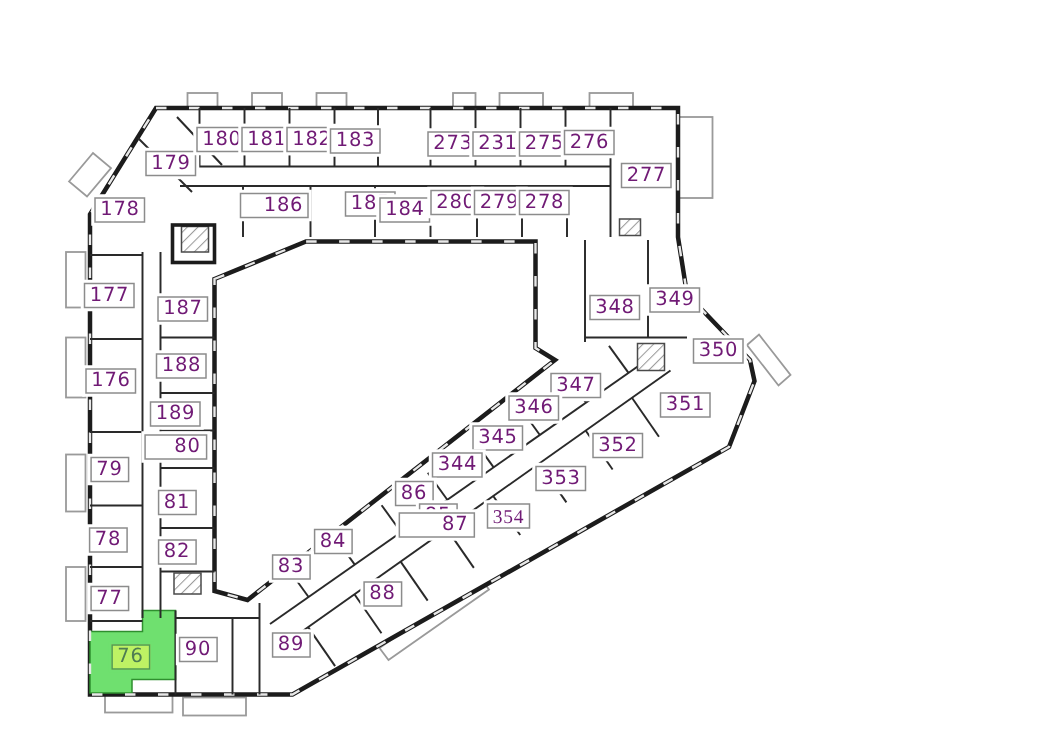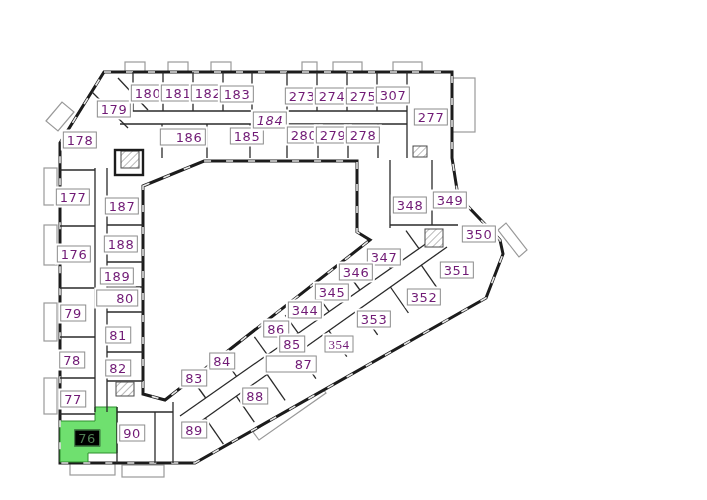--- a/index.html
+++ b/index.html
@@ -20,21 +20,21 @@
     box-shadow:0 0 0 2px #ffffff;
     color:#701a75;
     font-size:13px;
     line-height:15px;
     padding:0 3px;
     letter-spacing:0.5px;
     cursor:pointer;
     white-space:nowrap;
   }
   .unit-label.selected{
-    background:#000000;
+    background:#bef264;
     border-color:#4f9a55;
     box-shadow:0 0 0 2px #6fe06f;
     color:#4e7d52;
   }
 </style>
 </head>
 <body>
 
 <div class="plan">
 
@@ -160,28 +160,28 @@
     </g>
   </svg>
 
   <div class="labels">
       <div class="unit-label" style="left: 114px; top: 109px;">179</div>
       <div class="unit-label" style="left: 148px; top: 93px;">180</div>
       <div class="unit-label" style="left: 178px; top: 93px;">181</div>
       <div class="unit-label" style="left: 208px; top: 93px;">182</div>
       <div class="unit-label" style="left: 237px; top: 94px;">183</div>
       <div class="unit-label" style="left: 302px; top: 96px;">273</div>
-      <div class="unit-label" style="left: 332px; top: 96px;">274</div>
+      <div class="unit-label" style="left: 332px; top: 96px;">231</div>
       <div class="unit-label" style="left: 363px; top: 96px;">275</div>
-      <div class="unit-label" style="left: 393px; top: 95px;">307</div>
+      <div class="unit-label" style="left: 393px; top: 95px;">276</div>
       <div class="unit-label" style="left: 431px; top: 117px;">277</div>
       <div class="unit-label" style="left: 80px; top: 140px;">178</div>
       <div class="unit-label" style="left: 183px; top: 137px; padding-left: 15px;">186</div>
       <div class="unit-label" style="left: 232px; top: 136px; margin-left: 15px;">185</div>
-      <div class="unit-label" style="left: 270px; top: 120px; font-style: italic;">184</div>
+      <div class="unit-label" style="left: 270px; top: 140px;">184</div>
       <div class="unit-label" style="left: 304px; top: 135px;">280</div>
       <div class="unit-label" style="left: 333px; top: 135px;">279</div>
       <div class="unit-label" style="left: 363px; top: 135px;">278</div>
       <div class="unit-label" style="left: 73px; top: 197px;">177</div>
       <div class="unit-label" style="left: 122px; top: 206px;">187</div>
       <div class="unit-label" style="left: 74px; top: 254px;">176</div>
       <div class="unit-label" style="left: 121px; top: 244px;">188</div>
       <div class="unit-label" style="left: 117px; top: 276px;">189</div>
       <div class="unit-label" style="left: 117px; top: 298px; padding-left: 19px;">80</div>
       <div class="unit-label" style="left: 73px; top: 313px;">79</div>
@@ -191,26 +191,26 @@
       <div class="unit-label" style="left: 73px; top: 399px;">77</div>
       <div class="unit-label selected" style="left: 87px; top: 438px;">76</div>
       <div class="unit-label" style="left: 132px; top: 433px;">90</div>
       <div class="unit-label" style="left: 194px; top: 430px;">89</div>
       <div class="unit-label" style="left: 410px; top: 205px;">348</div>
       <div class="unit-label" style="left: 450px; top: 200px;">349</div>
       <div class="unit-label" style="left: 479px; top: 234px;">350</div>
       <div class="unit-label" style="left: 384px; top: 257px;">347</div>
       <div class="unit-label" style="left: 457px; top: 270px;">351</div>
       <div class="unit-label" style="left: 356px; top: 272px;">346</div>
-      <div class="unit-label" style="left: 424px; top: 297px;">352</div>
+      <div class="unit-label" style="left: 412px; top: 297px;">352</div>
       <div class="unit-label" style="left: 332px; top: 292px;">345</div>
       <div class="unit-label" style="left: 305px; top: 310px;">344</div>
       <div class="unit-label" style="left: 374px; top: 319px;">353</div>
       <div class="unit-label" style="left: 276px; top: 329px;">86</div>
       <div class="unit-label" style="left: 339px; top: 344px; font-family: Liberation Serif, serif;">354</div>
       <div class="unit-label" style="left: 248px; top: 344px; margin-left: 44px;">85</div>
       <div class="unit-label" style="left: 222px; top: 361px;">84</div>
-      <div class="unit-label" style="left: 291px; top: 364px; padding-left: 28px;">87</div>
+      <div class="unit-label" style="left: 291px; top: 350px; padding-left: 28px;">87</div>
       <div class="unit-label" style="left: 194px; top: 378px;">83</div>
       <div class="unit-label" style="left: 255px; top: 396px;">88</div>
     </div>
 
 </div>
 
 </body></html>

